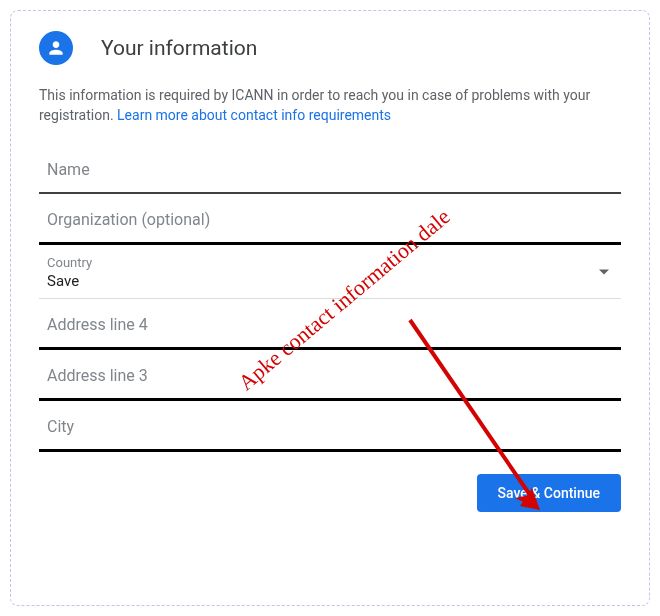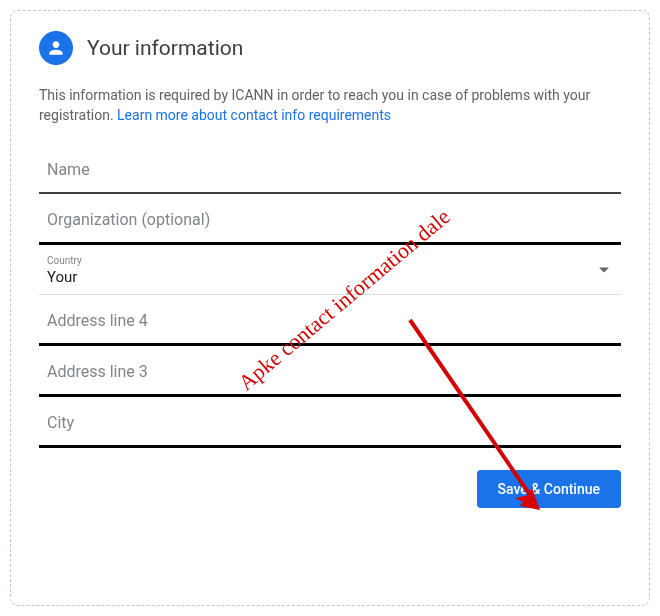--- a/index.html
+++ b/index.html
@@ -14,21 +14,21 @@
     .card {
       border: 1px dashed #bcc6e8;
       border-radius: 8px;
       padding: 20px 28px 22px 28px;
       height: 596px;
       position: relative;
     }
     .header-row {
       display: flex;
       align-items: center;
-      gap: 14px;
+      gap: 28px;
       margin-bottom: 20px;
     }
     .person-icon-wrap {
       width: 34px;
       height: 34px;
       border-radius: 50%;
       background: #1a73e8;
       display: flex;
       align-items: center;
       justify-content: center;
@@ -66,21 +66,21 @@
     }
     .field.name-field {
       border-bottom: 2px solid #3c4043;
     }
     .country-field {
       border-bottom: 1px solid #dadce0;
       padding: 10px 6px 8px 8px;
       position: relative;
     }
     .country-small {
-      font-size: 10px;
+      font-size: 13px;
       color: #80868b;
       margin-bottom: 2px;
     }
     .country-value {
       font-size: 15px;
       color: #202124;
     }
     .caret {
       position: absolute;
       right: 12px;
@@ -162,21 +162,21 @@
   <div class="field name-field">
     <div class="field-label">Name</div>
   </div>
 
   <div class="field">
     <div class="field-label">Organization (optional)</div>
   </div>
 
   <div class="country-field">
     <div class="country-small">Country</div>
-    <div class="country-value">Your</div>
+    <div class="country-value">Save</div>
     <div class="caret"></div>
   </div>
 
   <div class="field">
     <div class="field-label">Address line 4</div>
   </div>
 
   <div class="field">
     <div class="field-label">Address line 3</div>
   </div>

